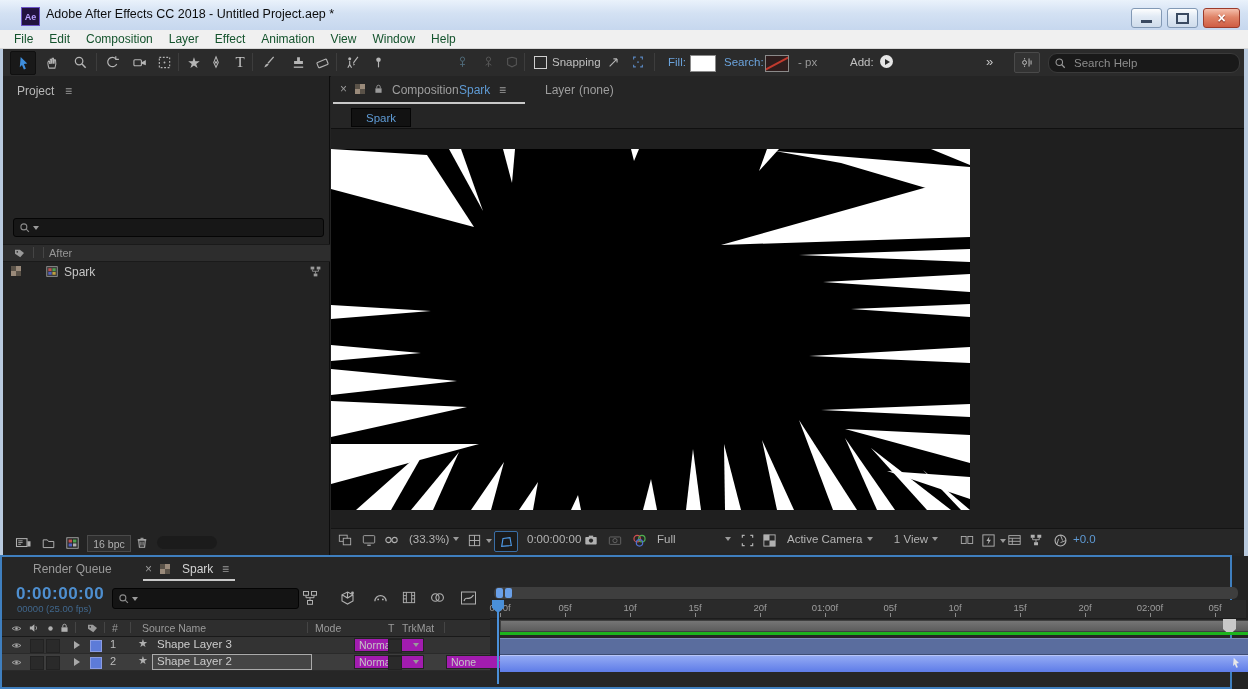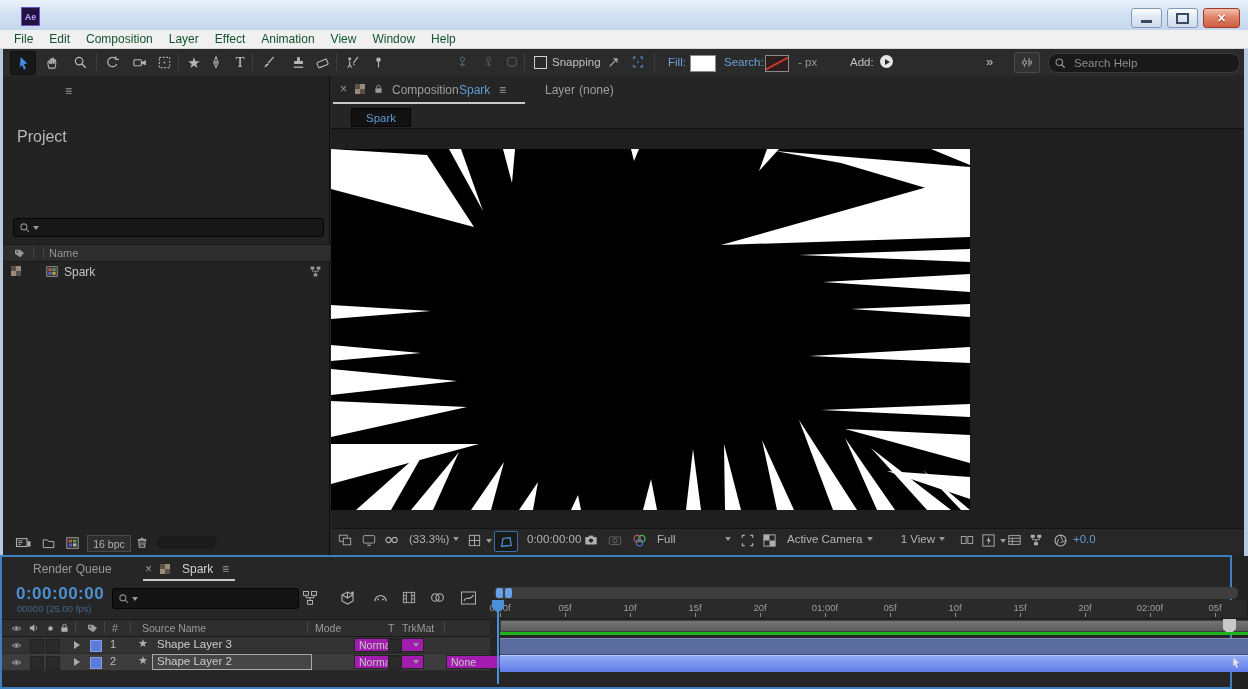--- a/index.html
+++ b/index.html
@@ -44,21 +44,21 @@
   .helpsearch{position:absolute;top:4px;left:1048px;width:190px;height:18px;background:#191919;
     border:1px solid #3a3a3a;border-radius:9px;display:flex;align-items:center;}
   .helpsearch input{background:transparent;border:none;outline:none;color:#bdbdbd;font-size:11.5px;
     font-family:"Liberation Sans",sans-serif;width:150px;}
   .helpsearch input::placeholder{color:#8d8d8d;}
   
   .frameL{position:absolute;left:0;top:49px;width:3px;height:507px;background:#b9cade;}
   .frameR{position:absolute;right:0;top:49px;width:4px;height:507px;background:#b9cade;}
   
   .project{position:absolute;left:3px;top:76px;width:327px;height:480px;background:#232323;border-right:1px solid #0d0d0d;box-sizing:border-box;}
-  .pp-title{position:absolute;left:14px;top:8px;font-size:16px;color:#b8b8b8;margin-top:44px;}
+  .pp-title{position:absolute;left:14px;top:8px;font-size:12px;color:#b8b8b8;}
   .pp-menu{position:absolute;left:62px;top:8px;font-size:12px;color:#9a9a9a;}
   .pp-search{position:absolute;left:10px;top:142px;width:304px;height:17px;background:#171717;
     border:1px solid #050505;border-radius:3px;display:flex;align-items:center;padding-left:5px;}
   .pp-cols{position:absolute;left:0;top:168px;width:327px;height:16px;background:#2d2d2d;
     border-top:1px solid #1a1a1a;border-bottom:1px solid #1a1a1a;}
   .pp-cols .name{position:absolute;left:46px;top:2px;font-size:11px;color:#969696;}
   .colsep{position:absolute;top:2px;width:1px;height:11px;background:#454545;}
   .pp-row{position:absolute;left:0;top:186px;width:327px;height:19px;}
   .pp-row .nm{position:absolute;left:61px;top:3px;font-size:12px;color:#c6c6c6;}
   .checkermini{position:absolute;width:10px;height:10px;
@@ -131,20 +131,21 @@
 </style>
 </head>
 <body>
 
 <div class="win">
 
   <div class="titlebar">
     <div class="ae-badge">
         <span>Ae</span>
       </div>
+    <div class="title">Adobe After Effects CC 2018 - Untitled Project.aep *</div>
     <div class="winbtns">
       <div class="wbtn">
           <div class="minbar"></div>
         </div>
       <div class="wbtn">
           <div class="maxbox"></div>
         </div>
       <div class="wbtn close">
           <span>×</span>
         </div>
@@ -322,21 +323,21 @@
       <div class="chev" style="margin-left:2px"></div>
     </div>
 
     <div class="pp-cols">
       <svg width="13" height="12" viewBox="0 0 16 16" style="position:absolute;left:10px;top:2px">
           <path d="M2 3.5 h6.5 L14 8 l-5 5.5 L2 9 Z" fill="#9a9a9a"></path>
           <circle cx="5" cy="6.5" r="1.1" fill="#2d2d2d"></circle>
         </svg>
       <div class="colsep" style="left:30px"></div>
       <div class="colsep" style="left:40px"></div>
-      <span class="name">Name</span>
+      <span class="name">After</span>
     </div>
 
     <div class="pp-row">
       <div class="checkermini" style="left:8px;top:4px"></div>
       <svg width="14" height="13" viewBox="0 0 16 16" style="position:absolute;left:42px;top:3px">
         <rect x="1.5" y="2" width="13" height="12" fill="#3a3a3a" stroke="#9a9a9a"></rect>
           <rect x="3.5" y="4" width="4" height="3.5" fill="#c05050"></rect>
           <rect x="8.5" y="4" width="4" height="3.5" fill="#50a050"></rect>
           <rect x="3.5" y="8.5" width="4" height="3.5" fill="#5060c0"></rect>
           <rect x="8.5" y="8.5" width="4" height="3.5" fill="#c0a040"></rect>
@@ -510,21 +511,21 @@
         <svg width="15" height="15" viewBox="0 0 16 16">
             <rect x="2" y="2" width="12" height="12" fill="none" stroke="#b0b0b0"></rect>
             <rect x="2" y="2" width="6" height="6" fill="#b0b0b0"></rect>
             <rect x="8" y="8" width="6" height="6" fill="#b0b0b0"></rect>
           </svg>
       </div>
       <div class="vitem" style="left:456px;width:86px;justify-content:space-between">
         <span class="vtext">Active Camera</span>
         <div class="chev"></div>
       </div>
-      <div class="vitem" style="left:556px;width:58px;justify-content:flex-end">
+      <div class="vitem" style="left:556px;width:58px;justify-content:center">
         <span class="vtext">1 View</span>
         <div class="chev"></div>
       </div>
       <div class="vitem" style="left:628px">
         <svg width="16" height="14" viewBox="0 0 16 16">
             <rect x="1.5" y="4" width="5.5" height="8" fill="none" stroke="#b0b0b0"></rect>
             <rect x="9" y="4" width="5.5" height="8" fill="none" stroke="#b0b0b0"></rect>
           </svg>
       </div>
       <div class="vitem" style="left:650px">

